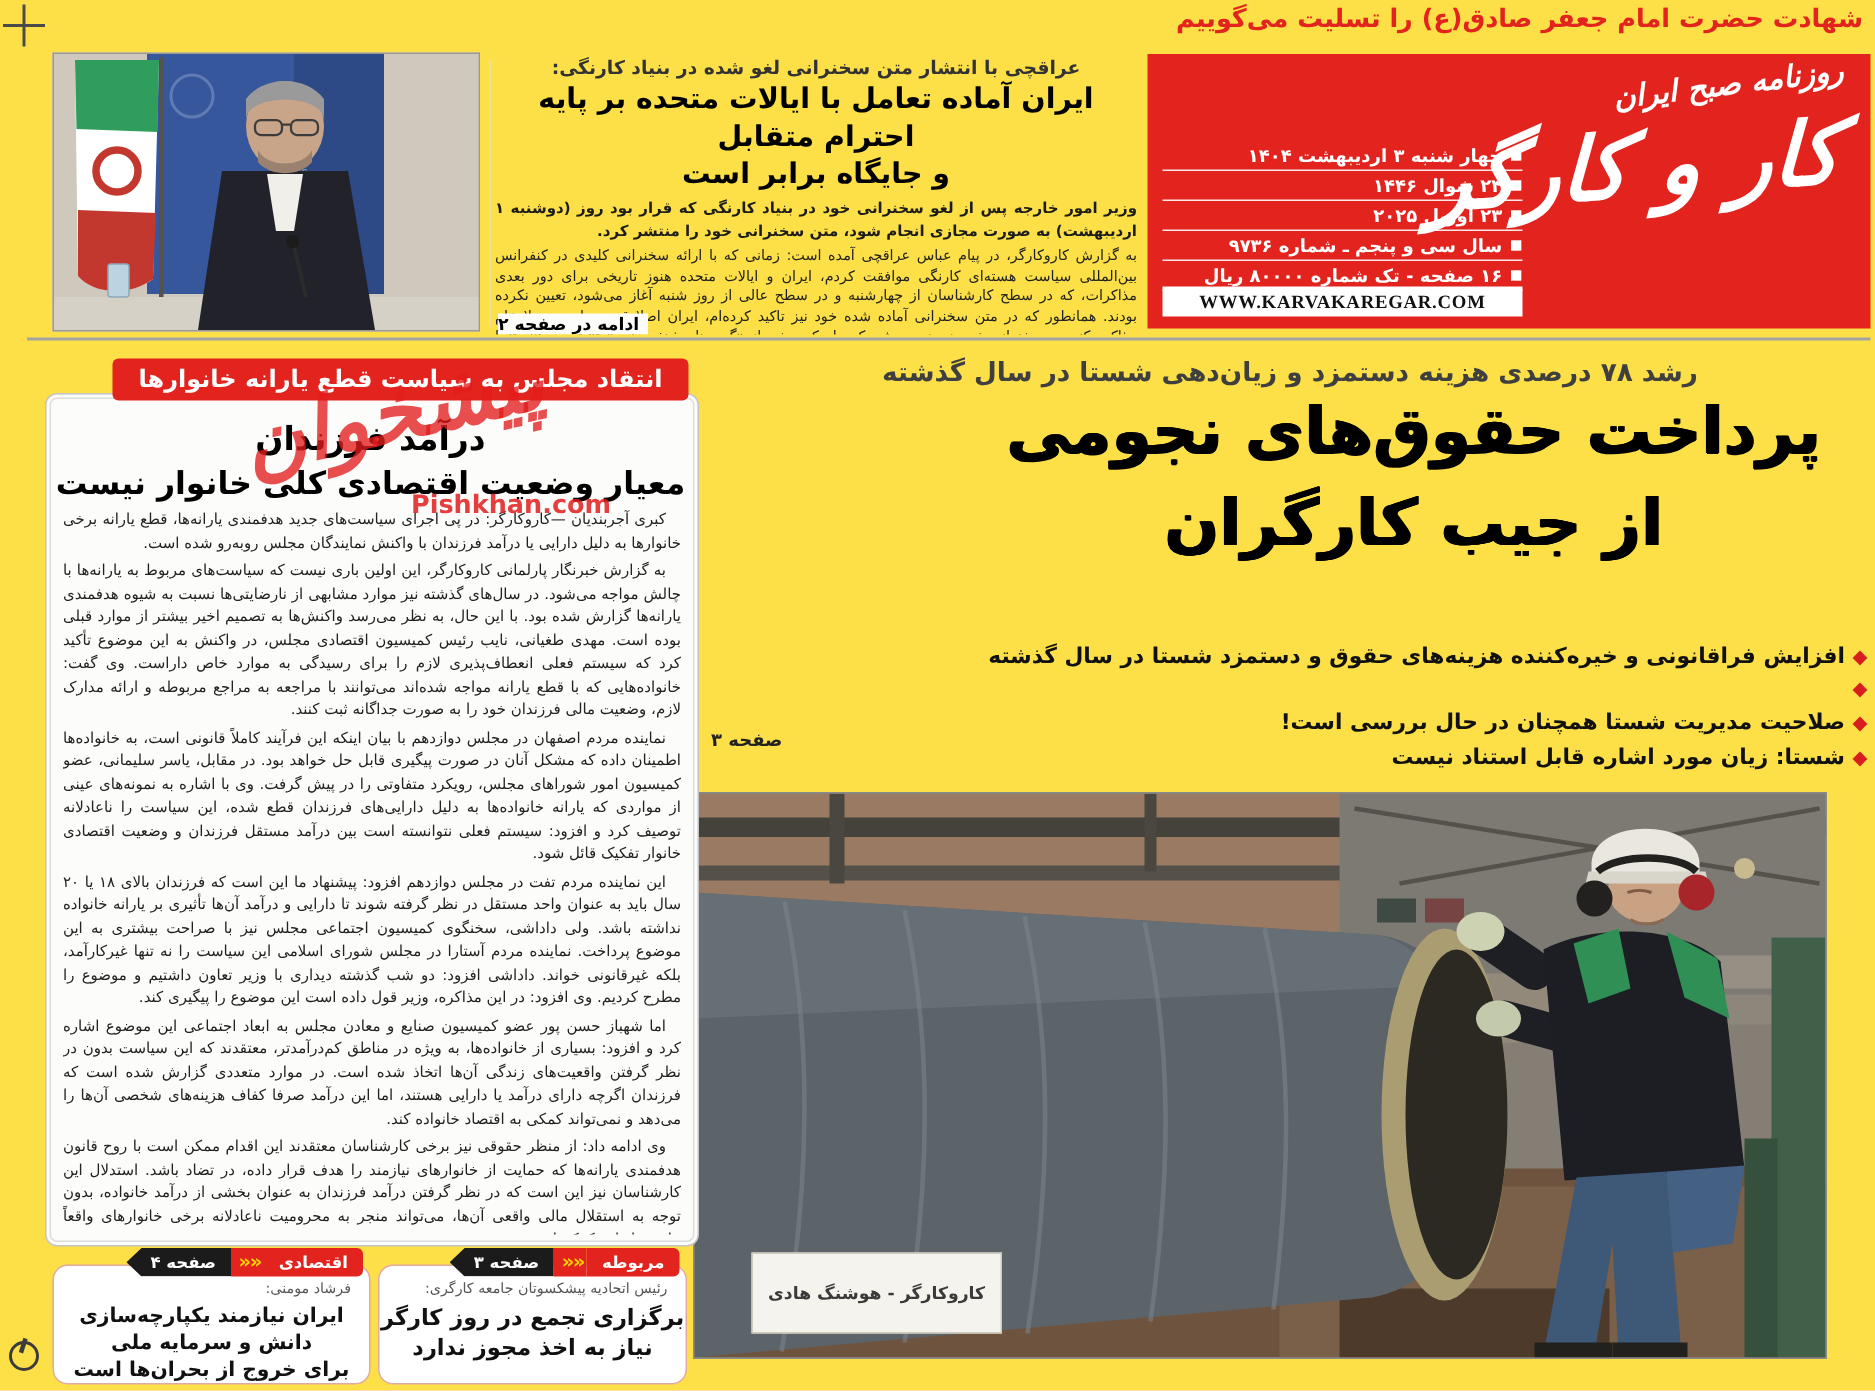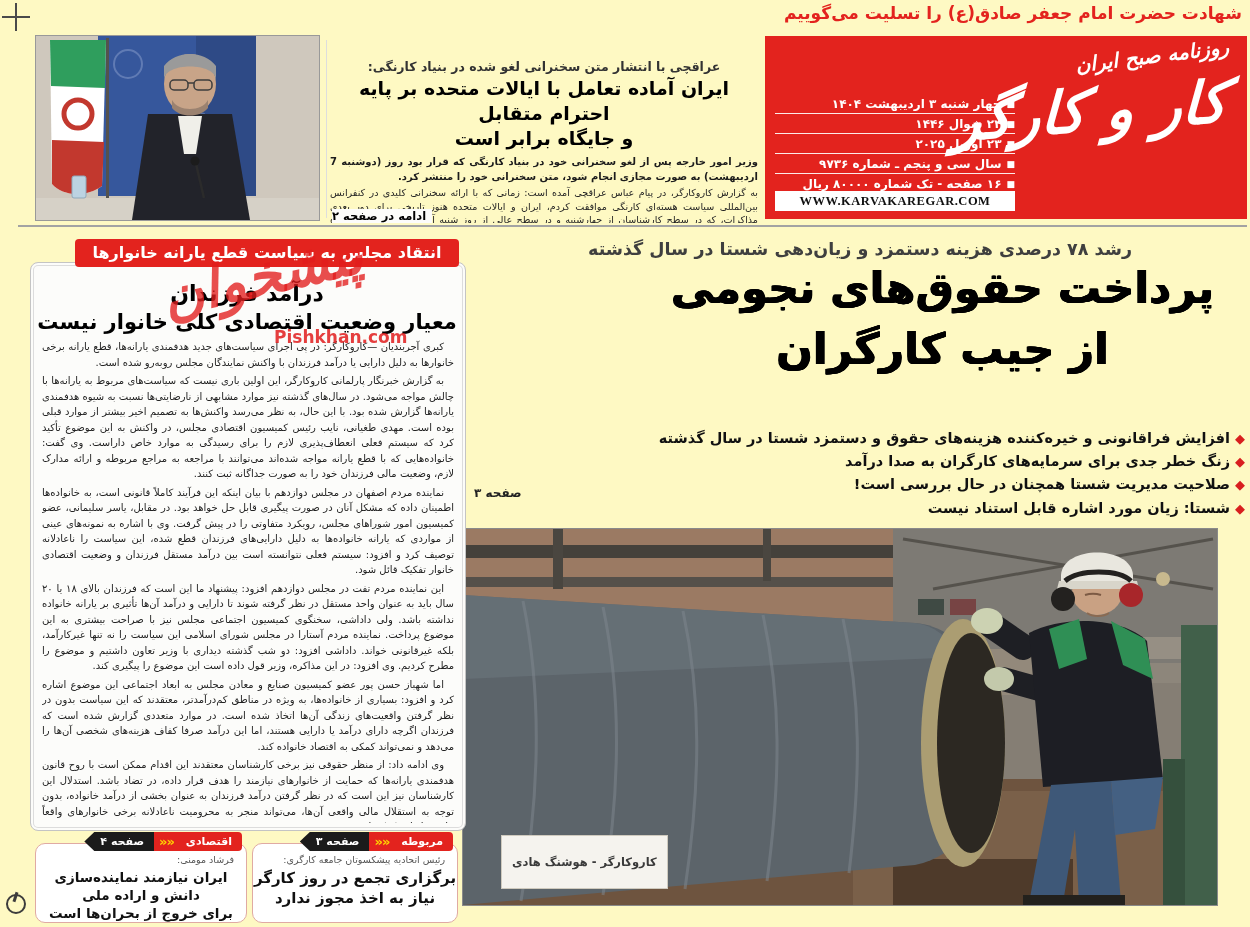--- a/index.html
+++ b/index.html
@@ -1,18 +1,18 @@
 <!DOCTYPE html>
 <html lang="fa"><head>
 <meta charset="utf-8">
 <style>
   html,body{margin:0;padding:0;background:#e9e9e9;}
   .page{
     position:relative; width:1250px; height:927px; margin:0 auto;
-    background:#fef9c3; overflow:hidden;
+    background:#fde047; overflow:hidden;
     font-family:"DejaVu Sans",sans-serif; color:#1c1c1c;
   }
   
   .top-banner{
     position:absolute; top:3px; right:8px; left:200px;
     direction:rtl; text-align:right;
     font-size:17px; font-weight:bold; color:#e3231e;
   }
   
   .masthead{
@@ -53,21 +53,21 @@
   .araghchi-photo{
     position:absolute; left:35px; top:35px; width:285px; height:186px;
     border:1px solid #999; box-sizing:border-box; background:#cfc8bd;
   }
   .araghchi-photo svg{ display:block; }
   
   .araghchi-article{
     position:absolute; left:330px; top:37px; width:428px; height:186px;
     direction:rtl; overflow:hidden;
   }
-  .araghchi-article .kicker{ text-align:center; font-size:12.5px; font-weight:bold; color:#333;margin-top:22px; }
+  .araghchi-article .kicker{ text-align:center; font-size:12.5px; font-weight:bold; color:#333; }
   .araghchi-article .headline{ text-align:center; font-size:19px; font-weight:bold; line-height:1.32; color:#000; margin-top:2px;}
   .araghchi-article .lead{ font-size:10px; font-weight:bold; line-height:1.45; text-align:justify; margin-top:4px; }
   .araghchi-article .body{ font-size:9.6px; line-height:1.4; text-align:justify; margin-top:2px; color:#222;}
   .araghchi-article .continuation{
     position:absolute; bottom:0; left:2px; font-size:11.5px; font-weight:bold; color:#000; background:#fcfcfa; padding-right:6px;
   }
   
   .main-kicker{
     position:absolute; left:510px; top:239px; width:700px;
     direction:rtl; text-align:center;
@@ -251,38 +251,37 @@
       <circle cx="159" cy="125" r="4.5" fill="#1c1c1c"></circle>
     </svg>
   </div>
 
   <div class="araghchi-article">
     <div class="kicker">عراقچی با انتشار متن سخنرانی لغو شده در بنیاد کارنگی:</div>
     <div class="headline">
       <span>ایران آماده تعامل با ایالات متحده بر پایه احترام متقابل</span><br>
       <span>و جایگاه برابر است</span>
     </div>
-    <div class="lead">وزیر امور خارجه پس از لغو سخنرانی خود در بنیاد کارنگی که قرار بود روز (دوشنبه 7 اردیبهشت) به صورت مجازی انجام شود، متن سخنرانی خود را منتشر کرد.</div>
+    <div class="lead">وزیر امور خارجه پس از لغو سخنرانی خود در بنیاد کارنگی که قرار بود روز (دوشنبه ۱ اردیبهشت) به صورت مجازی انجام شود، متن سخنرانی خود را منتشر کرد.</div>
     <div class="body">به گزارش کاروکارگر، در پیام عباس عراقچی آمده است: زمانی که با ارائه سخنرانی کلیدی در کنفرانس بین‌المللی سیاست هسته‌ای کارنگی موافقت کردم، ایران و ایالات متحده هنوز تاریخی برای دور بعدی مذاکرات، که در سطح کارشناسان از چهارشنبه و در سطح عالی از روز شنبه آغاز می‌شود، تعیین نکرده بودند. همانطور که در متن سخنرانی آماده شده خود نیز تاکید کرده‌ام، ایران اصلا قصد ندارد در ملاءعام مذاکره کند. در سخنرانی خود همچنین روشن کرده‌ام که برخی از «گروه‌های ذینفع خاص» تلاش می‌کنند تا با بدنام کردن مذاکره‌کنندگان و ترغیب دولت ایالات متحده به طرح خواسته‌های حداکثری، روند دیپلماسی را دستکاری و از مسیر خود منحرف کنند.</div>
     <div class="continuation">ادامه در صفحه ۲</div>
   </div>
 
   <div class="main-kicker">رشد ۷۸ درصدی هزینه دستمزد و زیان‌دهی شستا در سال گذشته</div>
   <div class="main-headline">
     <span>پرداخت حقوق‌های نجومی</span><br>
     <span>از جیب کارگران</span>
   </div>
   <div class="main-bullets">
     <div class="bullet-row">
         <span class="diamond">◆</span>
         <span>افزایش فراقانونی و خیره‌کننده هزینه‌های حقوق و دستمزد شستا در سال گذشته</span>
       </div>
     <div class="bullet-row">
         <span class="diamond">◆</span>
-        <span>زنگ خطر جدی برای سرمایه‌های کارگران به صدا درآمد</span>
       </div>
     <div class="bullet-row">
         <span class="diamond">◆</span>
         <span>صلاحیت مدیریت شستا همچنان در حال بررسی است!</span>
       </div>
     <div class="bullet-row">
         <span class="diamond">◆</span>
         <span>شستا: زیان مورد اشاره قابل استناد نیست</span>
       </div>
   </div>
@@ -383,21 +382,21 @@
   <div class="pishkhan-logo"></div>
 
   <div class="bottom-box box-economy">
     <div class="tab">
       <span class="tab-section">اقتصادی</span>
         <span class="tab-chev">««</span>
         <span class="tab-page">صفحه ۴</span>
     </div>
     <div class="box-kicker">فرشاد مومنی:</div>
     <div class="box-title" style="font-size:13.5px;">
-      <span>ایران نیازمند نماینده‌سازی دانش و اراده ملی</span><br>
+      <span>ایران نیازمند یکپارچه‌سازی دانش و سرمایه ملی</span><br>
       <span>برای خروج از بحران‌ها است</span>
     </div>
   </div>
 
   <div class="bottom-box box-labor">
     <div class="tab">
       <span class="tab-section">مربوطه</span>
         <span class="tab-chev">««</span>
         <span class="tab-page">صفحه ۳</span>
     </div>

